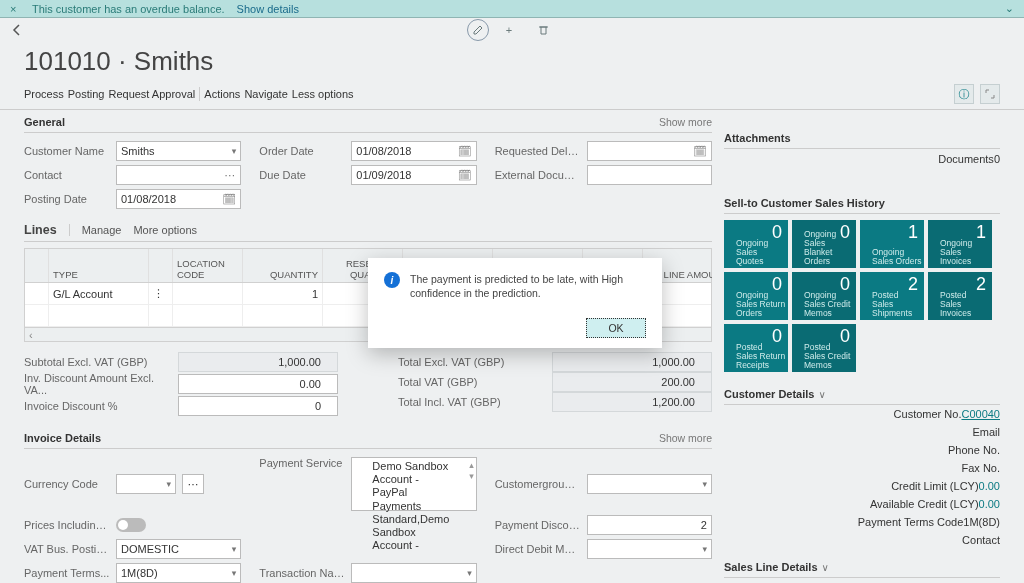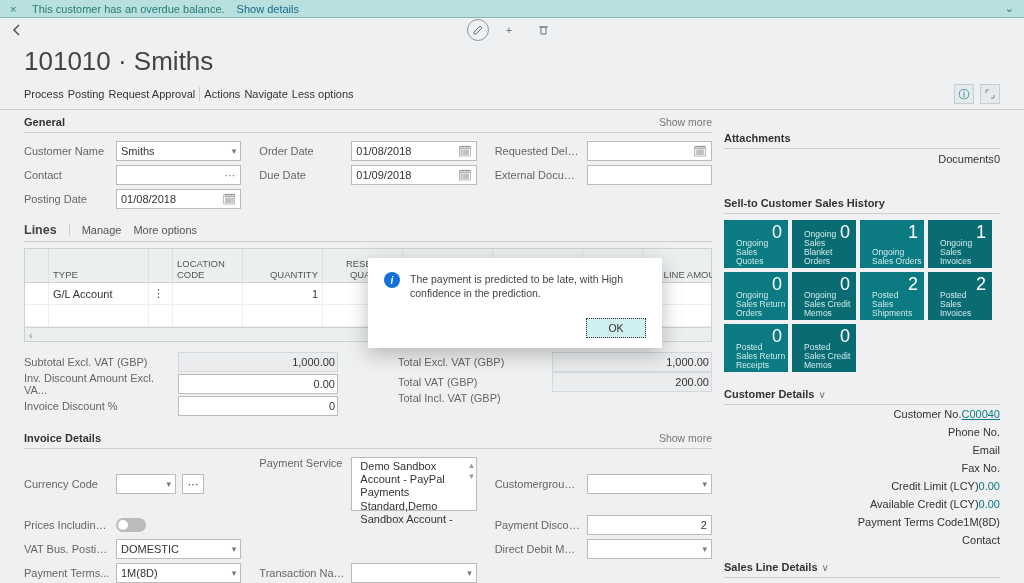--- a/index.html
+++ b/index.html
@@ -40,25 +40,25 @@
   .thead{display:grid;grid-template-columns:24px 100px 24px 70px 80px 80px 90px 90px 60px 90px;background:#eceff0;height:34px;border-bottom:1px solid #d0d0d0}
   .th{padding:2px 4px;font-size:9.5px;color:#555;text-transform:uppercase;display:flex;align-items:flex-end;line-height:1.1;border-right:1px solid #e0e0e0}
   .th.r{text-align:right;justify-content:flex-end}
   .trow{display:grid;grid-template-columns:24px 100px 24px 70px 80px 80px 90px 90px 60px 90px;height:22px;border-bottom:1px solid #eee;background:#fff}
   .td{padding:2px 4px;border-right:1px solid #eee;display:flex;align-items:center}
   .td.r{justify-content:flex-end}
   .scrollb{height:14px;background:#eceff0;display:flex;align-items:center;border-top:1px solid #d0d0d0}
   .totals{display:grid;grid-template-columns:1fr 1fr;gap:1px 60px;padding:10px 0}
   .trow2{display:flex;align-items:center;gap:8px}
   .trow2 label{flex:1;color:#666}
-  .tval{width:160px;height:20px;border:1px solid #d4d8da;background:#eaecee;display:flex;align-items:center;justify-content:flex-end;padding:0 2px}
+  .tval{width:160px;height:20px;border:1px solid #d4d8da;background:#eaecee;display:flex;align-items:center;justify-content:flex-end;padding:0 16px}
   .tval.ed{background:#fff;border-color:#bbb}
   .toggle{width:30px;height:14px;border-radius:7px;background:#bbb;position:relative}
   .toggle::after{content:"";position:absolute;width:10px;height:10px;background:#fff;border-radius:50%;top:2px;left:2px}
-  .pservice{flex:1;height:54px;border:1px solid #bbb;background:#fff;padding:2px 8px;font-size:10.5px;color:#555;line-height:1.2;position:relative}
+  .pservice{flex:1;height:54px;border:1px solid #bbb;background:#fff;padding:2px 20px;font-size:10.5px;color:#555;line-height:1.2;position:relative}
   .pservice .ss{position:absolute;right:2px;top:2px;color:#999;font-size:9px}
   
   .side .sec-h{margin-top:16px}
   .att{display:flex;justify-content:flex-end;padding:4px 0 10px 0;color:#666}
   .tiles{display:grid;grid-template-columns:repeat(4,64px);gap:4px}
   .tile{height:48px;background:#0b7a83;color:#fff;position:relative;padding:2px 4px}
   .tile.dk{background:#0a6b73}
   .tile .n{position:absolute;top:2px;right:6px;font-size:18px;color:#fff}
   .tile .l{position:absolute;bottom:2px;left:12px;right:2px;font-size:8.5px;line-height:1.05;color:#cfeceb}
   .kv{display:flex;justify-content:flex-end;padding:3px 0;color:#555}
@@ -250,20 +250,21 @@
         <div class="trow2">
             <label>Total Excl. VAT (GBP)</label>
             <div class="tval">1,000.00</div>
           </div>
         <div class="trow2">
             <label>Total VAT (GBP)</label>
             <div class="tval">200.00</div>
           </div>
         <div class="trow2">
             <label>Total Incl. VAT (GBP)</label>
+            <div class="tval">1,200.00</div>
           </div>
       </div>
     </div>
 
     <div class="sec-h">
       <span>Invoice Details</span>
       <span class="more">Show more</span>
     </div>
     <div class="grid3" style="grid-template-rows:repeat(5,auto)">
       <div class="fld">
@@ -388,25 +389,25 @@
       </div>
 
     <div class="sec-h" style="margin-top:10px">
         <span class="chv">Customer Details</span>
       </div>
     <div class="kv">
         <span>Customer No.</span>
         <span class="v link">C00040</span>
       </div>
     <div class="kv">
+        <span>Email</span>
+        <span class="v"></span>
+      </div>
+    <div class="kv">
         <span>Phone No.</span>
-        <span class="v"></span>
-      </div>
-    <div class="kv">
-        <span>Email</span>
         <span class="v"></span>
       </div>
     <div class="kv">
         <span>Fax No.</span>
         <span class="v"></span>
       </div>
     <div class="kv">
         <span>Credit Limit (LCY)</span>
         <span class="v blue">0.00</span>
       </div>

